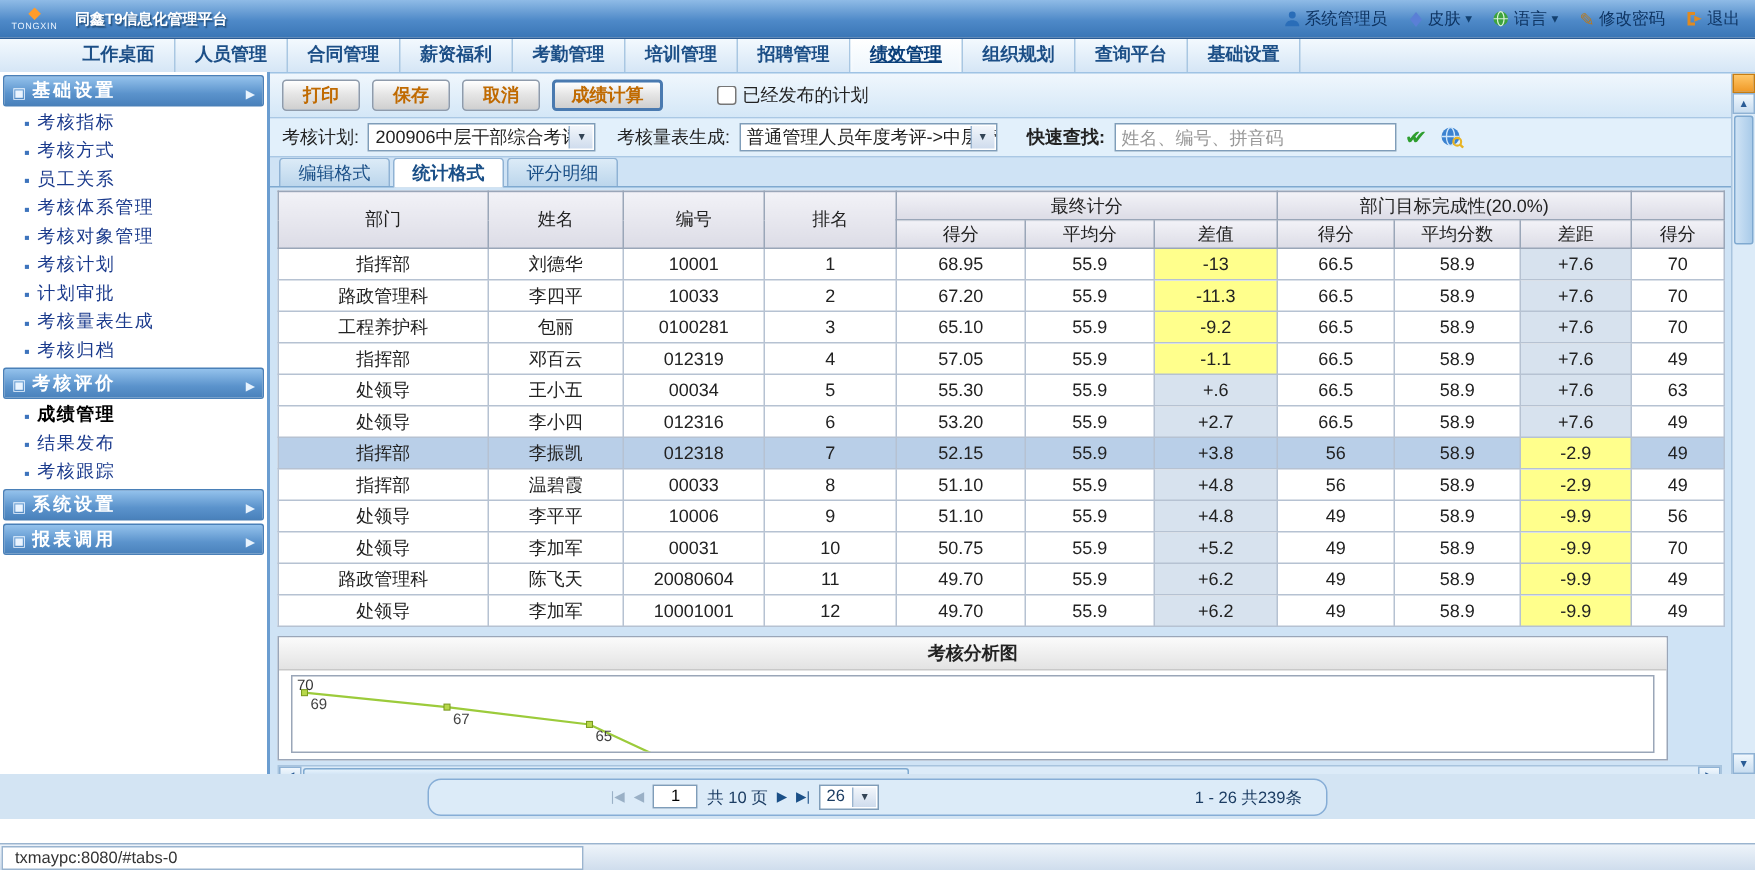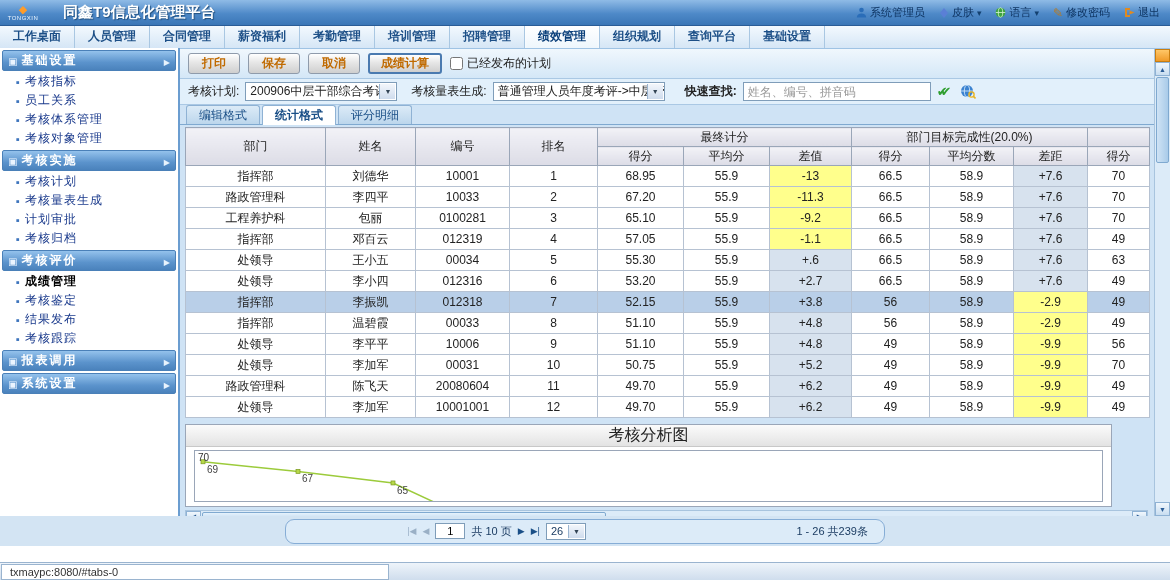--- a/index.html
+++ b/index.html
@@ -6,37 +6,37 @@
   html,body{width:1170px;height:580px;overflow:hidden;background:#fff;}
   .app{position:relative;width:1170px;height:580px;}
 
   
   .topbar{position:absolute;top:0;left:0;right:0;height:26px;
     background:linear-gradient(180deg,#8fbbe6 0%,#4e89c8 55%,#3a76b6 100%);
     border-bottom:1px solid #2a5c96;display:flex;align-items:center;color:#fff;}
   .logo{display:flex;flex-direction:column;align-items:center;width:46px;line-height:1;}
   .logo-mark{color:#ff9c2a;font-size:11px;}
   .logo-text{font-size:6px;color:#eaf4ff;letter-spacing:.5px;}
-  .app-title{font-size:15px;font-weight:bold;text-shadow:1px 1px 1px #23507e;margin-left:17px;}
+  .app-title{font-size:10px;font-weight:bold;text-shadow:1px 1px 1px #23507e;margin-left:4px;}
   .topbar-right{margin-left:auto;display:flex;align-items:center;gap:14px;padding-right:10px;
     font-size:11px;color:#0e3462;}
   .topitem{display:flex;align-items:center;gap:3px;cursor:pointer;text-align:center;}
   .caret::after{content:"▾";font-size:9px;color:#13406f;}
   .glyph-pencil::before{content:"✎";color:#b8791e;font-size:12px;}
   .dblcheck{color:#2e9e2e;font-weight:bold;font-size:13px;letter-spacing:-7px;cursor:pointer;}
   .dblcheck::after{content:"\00a0";letter-spacing:0;}
 
   
   .navbar{position:absolute;top:26px;left:0;right:0;height:38px;
     background:linear-gradient(180deg,#f3f9fe 0%,#cce0f3 80%,#bcd6ec 100%);
-    border-bottom:2px solid #9fc3e4;display:flex;}
+    border-bottom:2px solid #9fc3e4;display:flex;padding-left:42px;}
   .navtab{padding:0 13px;line-height:20px;font-size:12px;font-weight:bold;color:#1c4f87;
     border-right:1px solid #a9c7e2;cursor:pointer;white-space:nowrap;}
   .navtab.active{background:linear-gradient(180deg,#ffffff,#e2f0fb);color:#0a3f7a;
-    box-shadow:inset 0 0 3px #fff;}
+    box-shadow:inset 0 0 3px #fff;text-decoration:underline;}
 
   
   .sidebar{position:absolute;top:48px;left:0;width:180px;bottom:64px;background:#fff;
     border-right:2px solid #6b9dd0;overflow:hidden;}
   .side-sec{height:21px;margin:2px 2px 1px 2px;display:flex;align-items:center;padding:0 5px;
     background:linear-gradient(180deg,#94c2ec 0%,#5b93cc 60%,#4a82bc 100%);
     border:1px solid #4a80b8;border-radius:2px;color:#fff;font-size:12px;font-weight:bold;cursor:pointer;}
   .sec-ico::before{content:"▣";font-size:10px;color:#eaf4ff;}
   .sec-lbl{margin-left:4px;letter-spacing:2px;}
   .sec-arrow{margin-left:auto;}
@@ -48,21 +48,21 @@
   .side-item.active .item-lbl{color:#000;font-weight:bold;}
 
   
   .content{position:absolute;top:48px;left:180px;right:0;bottom:64px;background:#cfe3f5;
     border-top:1px solid #9fc3e4;overflow:hidden;}
   .toolbar{height:30px;display:flex;align-items:center;gap:8px;padding-left:8px;
     background:linear-gradient(180deg,#f0f7fd,#d4e7f7);border-bottom:1px solid #aac8e4;}
   .tbtn{height:21px;padding:0 13px;background:linear-gradient(180deg,#ffffff,#e6e6e6 45%,#cfcfcf);
     border:1px solid #8f9bab;border-radius:3px;color:#c06a00;font-weight:bold;font-size:12px;cursor:pointer;}
   .tbtn.primary{border:2px solid #4a7ab0;padding:0 11px;}
-  .chk-wrap{display:flex;align-items:center;gap:4px;font-size:12px;color:#222;}
+  .chk-wrap{display:flex;align-items:center;gap:4px;margin-left:28px;font-size:12px;color:#222;}
 
   .filterrow{height:26px;display:flex;align-items:center;gap:6px;padding-left:8px;
     background:#e2f0fb;border-bottom:1px solid #aac8e4;font-size:12px;color:#222;}
   .flabel{white-space:nowrap;}
   .flabel.bold{font-weight:bold;}
   .sel{display:inline-block;position:relative;background:#fff;border:1px solid #7f9db9;height:19px;
     font-size:12px;line-height:17px;padding:0 18px 0 4px;overflow:hidden;white-space:nowrap;cursor:pointer;}
   .sel::after{content:"▼";position:absolute;right:1px;top:1px;bottom:1px;width:15px;font-size:7px;
     background:linear-gradient(180deg,#f2f6fb,#cfdced);border-left:1px solid #9ab4cf;color:#345;
     display:flex;align-items:center;justify-content:center;}
@@ -86,21 +86,21 @@
     overflow:hidden;white-space:nowrap;cursor:default;}
   tr.datarow{cursor:pointer;}
   tr.datarow.selected td{background:#b9cfe8;}
   td.col-name,td.col-score1{color:#2239c9;}
   td.diffbg{background:#d7e2ee;}
   td.hl{background:#ffff8c !important;}
 
   
   .chartbox{margin:6px 58px 0 5px;background:#fff;border:1px solid #9aa6b8;}
   .chart-head{height:22px;background:linear-gradient(180deg,#fbfbfb,#e3e3e3);border-bottom:1px solid #c8c8c8;
-    display:flex;align-items:center;justify-content:center;font-size:16px;font-weight:normal;color:#222;}
+    display:flex;align-items:center;justify-content:center;font-size:12px;font-weight:bold;color:#222;}
   .chart-plot{position:relative;height:52px;margin:3px 8px 4px 8px;border:1px solid #9aa6b8;overflow:hidden;background:#fff;}
   .yaxis-top{position:absolute;left:3px;top:1px;font-size:10px;color:#333;}
 
   
   .vscroll{position:absolute;top:0;right:0;bottom:0;width:16px;background:#dcebf8;
     border-left:1px solid #a8c4de;display:flex;flex-direction:column;align-items:stretch;}
   .vs-top{height:13px;background:linear-gradient(180deg,#ffc768,#f09a28);border:1px solid #c87d10;cursor:pointer;}
   .vs-btn{height:14px;background:linear-gradient(180deg,#f0f7fd,#c8ddf0);border:1px solid #8fb2d4;
     font-size:7px;color:#2a5c96;display:flex;align-items:center;justify-content:center;cursor:pointer;}
   .vs-up::before{content:"▲";}
@@ -218,80 +218,75 @@
           <span class="sec-ico"></span>
           <span class="sec-lbl">基础设置</span>
           <span class="sec-arrow"></span>
         </div>
         <div class="side-item">
           <span class="item-ico"></span>
           <span class="item-lbl">考核指标</span>
         </div>
         <div class="side-item">
           <span class="item-ico"></span>
+          <span class="item-lbl">考核方式</span>
+        </div>
+        <div class="side-item">
+          <span class="item-ico"></span>
           <span class="item-lbl">员工关系</span>
         </div>
         <div class="side-item">
           <span class="item-ico"></span>
           <span class="item-lbl">考核体系管理</span>
         </div>
         <div class="side-item">
           <span class="item-ico"></span>
           <span class="item-lbl">考核对象管理</span>
         </div>
-        <div class="side-sec">
-          <span class="sec-ico"></span>
-          <span class="sec-lbl">考核实施</span>
-          <span class="sec-arrow"></span>
-        </div>
         <div class="side-item">
           <span class="item-ico"></span>
           <span class="item-lbl">考核计划</span>
         </div>
         <div class="side-item">
           <span class="item-ico"></span>
+          <span class="item-lbl">计划审批</span>
+        </div>
+        <div class="side-item">
+          <span class="item-ico"></span>
           <span class="item-lbl">考核量表生成</span>
-        </div>
-        <div class="side-item">
-          <span class="item-ico"></span>
-          <span class="item-lbl">计划审批</span>
         </div>
         <div class="side-item">
           <span class="item-ico"></span>
           <span class="item-lbl">考核归档</span>
         </div>
         <div class="side-sec">
           <span class="sec-ico"></span>
           <span class="sec-lbl">考核评价</span>
           <span class="sec-arrow"></span>
         </div>
         <div class="side-item active">
           <span class="item-ico"></span>
           <span class="item-lbl">成绩管理</span>
         </div>
         <div class="side-item">
           <span class="item-ico"></span>
-          <span class="item-lbl">考核鉴定</span>
-        </div>
-        <div class="side-item">
-          <span class="item-ico"></span>
           <span class="item-lbl">结果发布</span>
         </div>
         <div class="side-item">
           <span class="item-ico"></span>
           <span class="item-lbl">考核跟踪</span>
+        </div>
+        <div class="side-sec">
+          <span class="sec-ico"></span>
+          <span class="sec-lbl">系统设置</span>
+          <span class="sec-arrow"></span>
         </div>
         <div class="side-sec">
           <span class="sec-ico"></span>
           <span class="sec-lbl">报表调用</span>
-          <span class="sec-arrow"></span>
-        </div>
-        <div class="side-sec">
-          <span class="sec-ico"></span>
-          <span class="sec-lbl">系统设置</span>
           <span class="sec-arrow"></span>
         </div>
       </div>
   </aside>
 
   <section class="content">
 
     <div class="toolbar">
       <button class="tbtn">打印</button>
       <button class="tbtn">保存</button>

